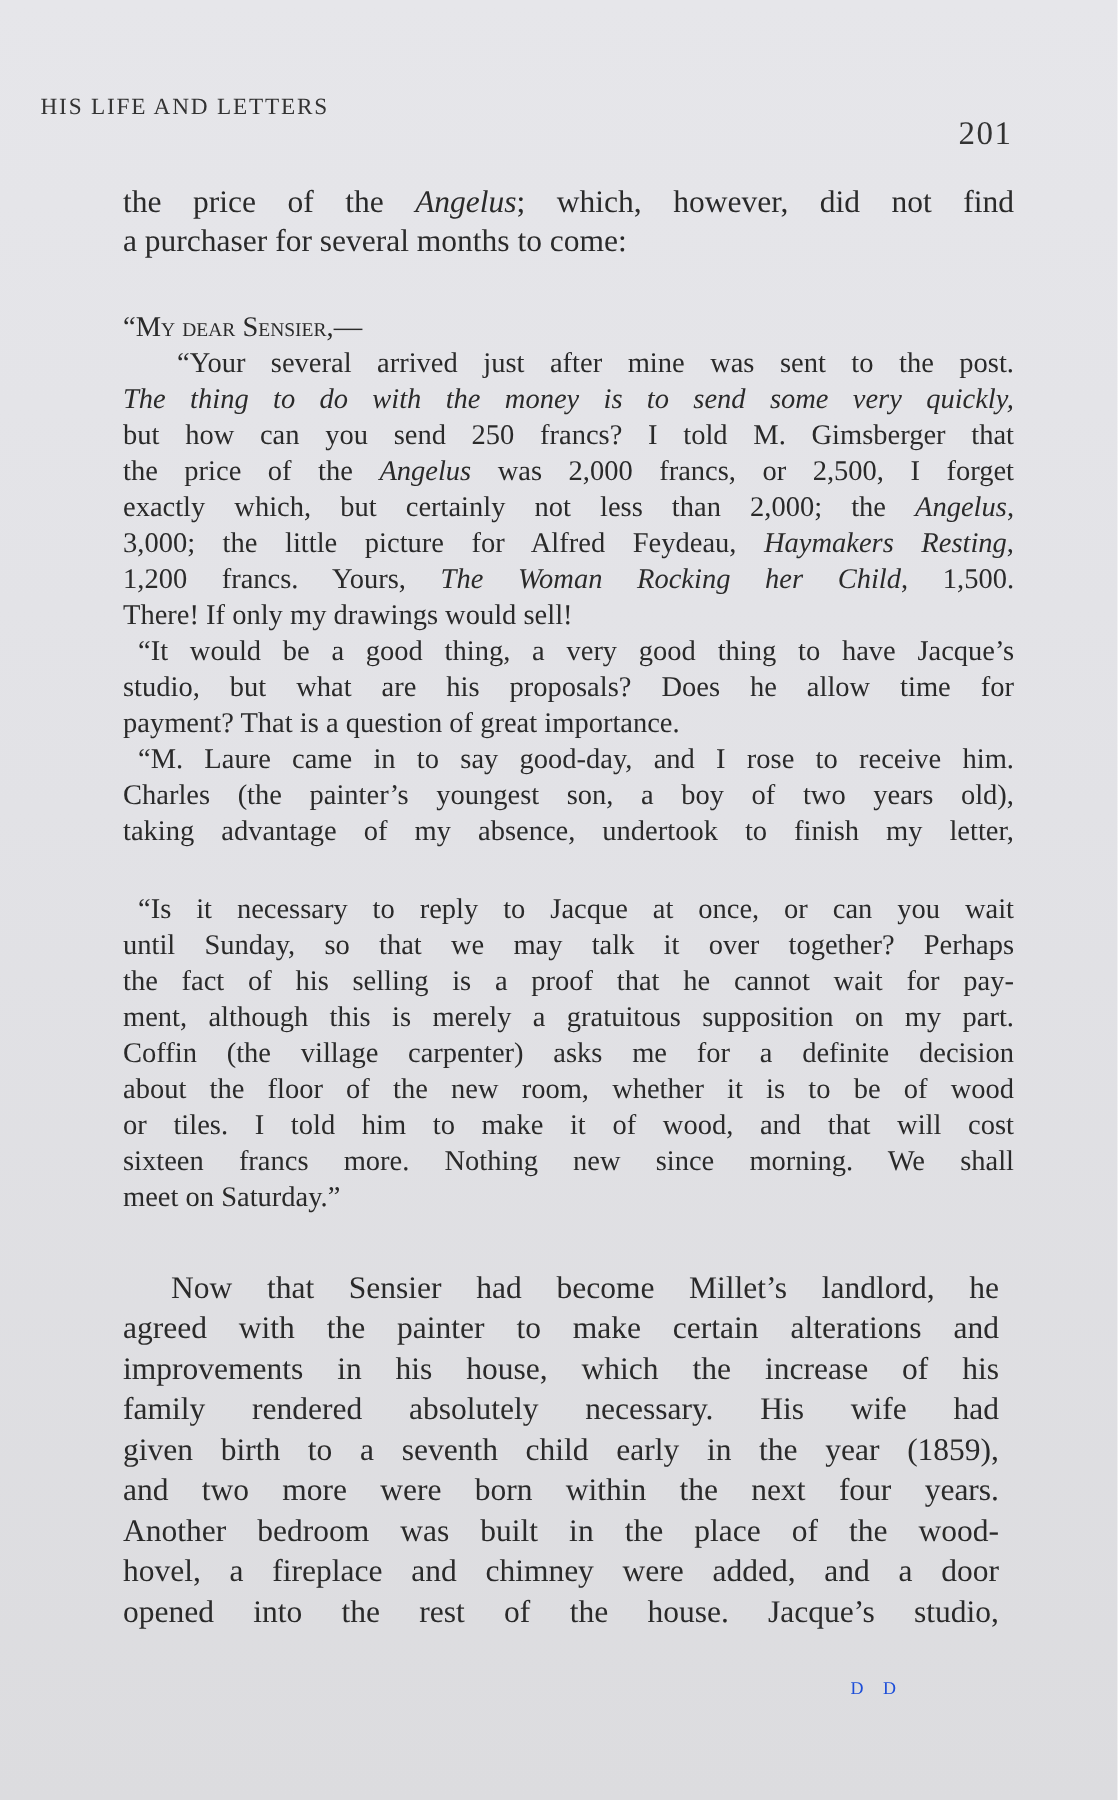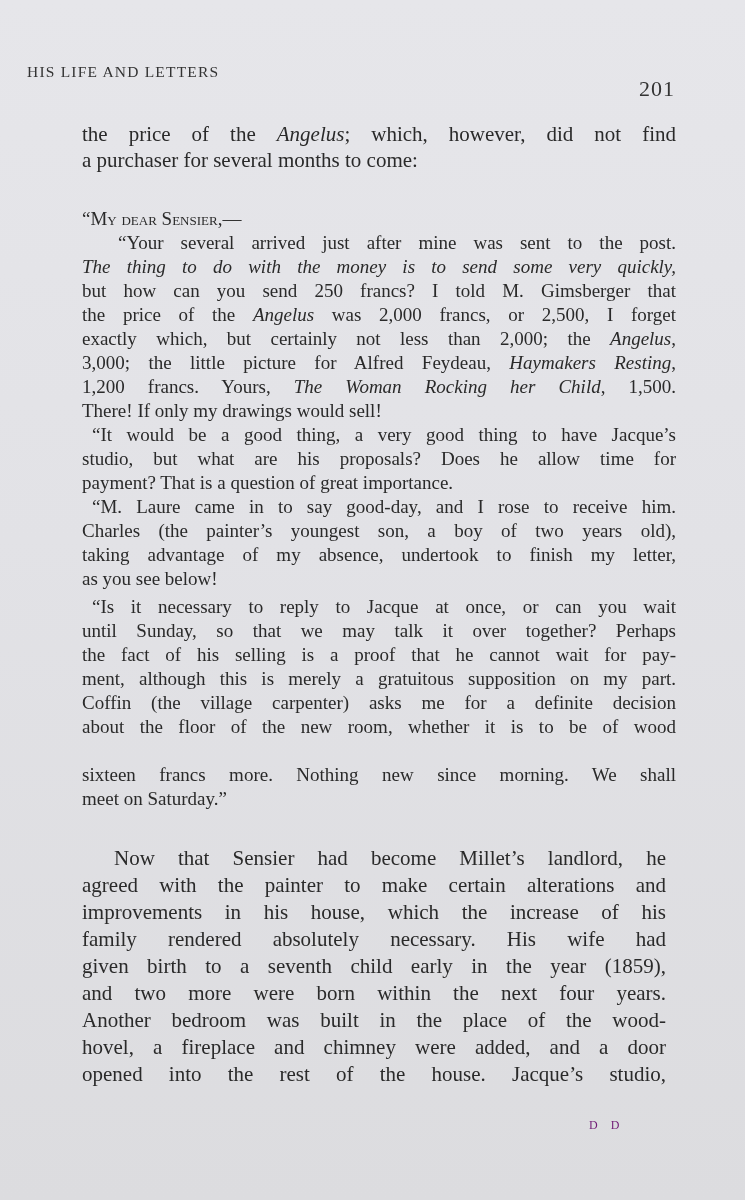--- a/index.html
+++ b/index.html
@@ -23,21 +23,21 @@
       position: absolute; left: 82px; width: 594px;
       white-space: nowrap; text-align: justify; text-align-last: justify;
       font-size: 19px; line-height: 24px;
     }
     .big { font-size: 21px; }
     .left { text-align-last: left; }
     .sc { font-variant: small-caps; }
     i { font-style: italic; }
     .sig {
       position: absolute; top: 1118px; left: 567px;
-      font-size: 12px; letter-spacing: 5px; color: #701a75; margin-left: 22px;
+      font-size: 12px; letter-spacing: 5px; color: #1d4ed8;
     }
   </style>
 </head>
 <body>
 
 <div class="page">
 
   <div class="running-head">HIS LIFE AND LETTERS</div>
   <div class="page-number">201</div>
 
@@ -56,27 +56,27 @@
   <div class="line" style="top:327px;">exactly which, but certainly not less than 2,000; the <i>Angelus</i>,</div>
   <div class="line" style="top:351px;">3,000; the little picture for Alfred Feydeau, <i>Haymakers Resting</i>,</div>
   <div class="line" style="top:375px;">1,200 francs. Yours, <i>The Woman Rocking her Child</i>, 1,500.</div>
   <div class="line" style="top:423px; left:92px; width:584px;">“It would be a good thing, a very good thing to have Jacque’s</div>
   <div class="line left" style="top:399px;">There! If only my drawings would sell!</div>
   <div class="line" style="top:447px;">studio, but what are his proposals? Does he allow time for</div>
   <div class="line left" style="top:471px;">payment? That is a question of great importance.</div>
   <div class="line" style="top:495px; left:92px; width:584px;">“M. Laure came in to say good-day, and I rose to receive him.</div>
   <div class="line" style="top:519px;">Charles (the painter’s youngest son, a boy of two years old),</div>
   <div class="line" style="top:543px;">taking advantage of my absence, undertook to finish my letter,</div>
-  <div class="line left" style="top:567px;">as you see below!</div>
   <div class="line" style="top:595px; left:92px; width:584px;">“Is it necessary to reply to Jacque at once, or can you wait</div>
   <div class="line" style="top:619px;">until Sunday, so that we may talk it over together? Perhaps</div>
   <div class="line" style="top:643px;">the fact of his selling is a proof that he cannot wait for pay-</div>
   <div class="line" style="top:667px;">ment, although this is merely a gratuitous supposition on my part.</div>
   <div class="line" style="top:691px;">Coffin (the village carpenter) asks me for a definite decision</div>
   <div class="line" style="top:715px;">about the floor of the new room, whether it is to be of wood</div>
+  <div class="line" style="top:739px;">or tiles. I told him to make it of wood, and that will cost</div>
   <div class="line" style="top:763px;">sixteen francs more. Nothing new since morning. We shall</div>
   <div class="line left" style="top:787px;">meet on Saturday.”</div>
 
   <div class="line big" style="top:846px; left:114px; width:552px;">Now that Sensier had become Millet’s landlord, he</div>
   <div class="line big" style="top:873px; width:584px;">agreed with the painter to make certain alterations and</div>
   <div class="line big" style="top:900px; width:584px;">improvements in his house, which the increase of his</div>
   <div class="line big" style="top:927px; width:584px;">family rendered absolutely necessary. His wife had</div>
   <div class="line big" style="top:954px; width:584px;">given birth to a seventh child early in the year (1859),</div>
   <div class="line big" style="top:981px; width:584px;">and two more were born within the next four years.</div>
   <div class="line big" style="top:1008px; width:584px;">Another bedroom was built in the place of the wood-</div>

